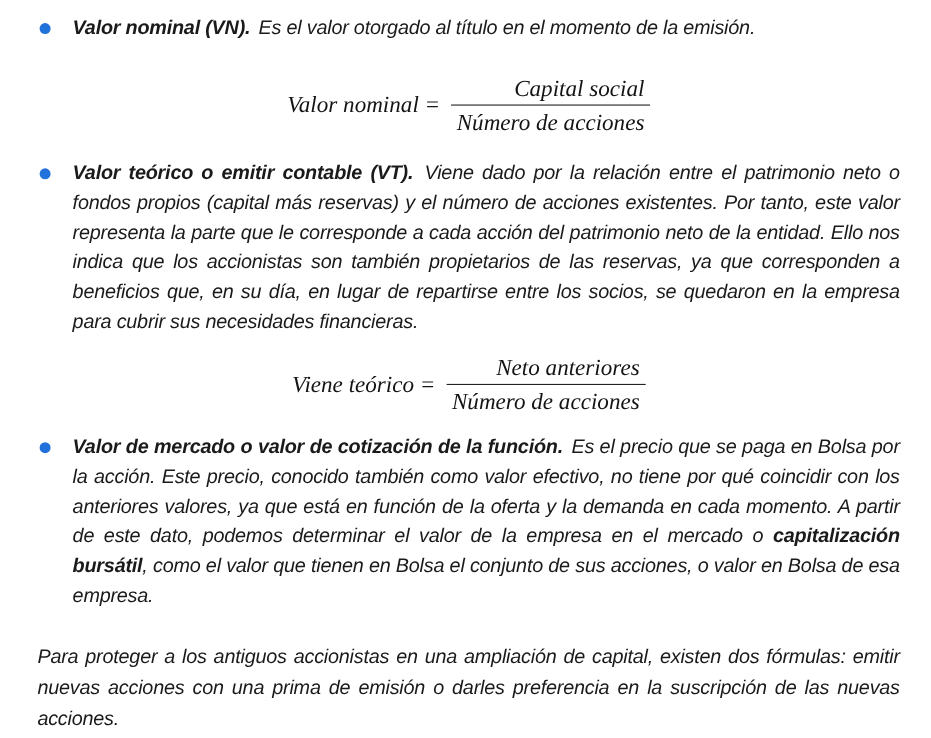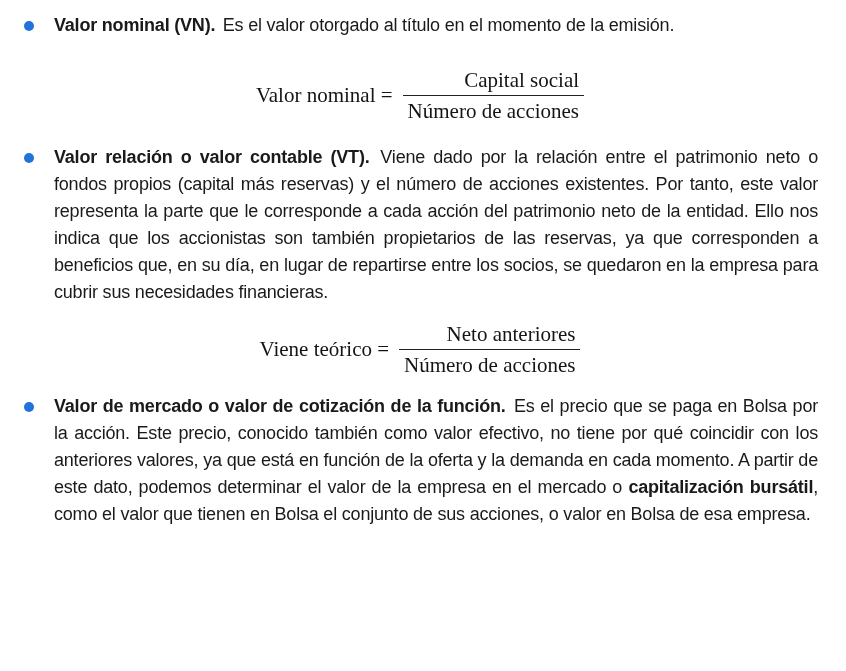--- a/index.html
+++ b/index.html
@@ -11,21 +11,22 @@
     width: 846px;
     height: 671px;
     overflow: hidden;
     font-family: "Liberation Sans", sans-serif;
     color: #1a1a1a;
   }
   .page {
     box-sizing: border-box;
     width: 846px;
     height: 486px;
-    padding: 12px 28px 0 22px;
+    padding: 12px 28px 0 34px;
+    font-style: italic;
   }
   
   .bullet-item {
     position: relative;
     padding-left: 32px;
     text-align: justify;
     font-size: 18px;
     line-height: 27px;
     letter-spacing: -0.2px;
     margin: 0;
@@ -98,33 +99,34 @@
   <div class="formula formula-nominal">
     <span class="lhs">Valor nominal =</span>
     <span class="frac">
       <span class="num">Capital social</span>
       <span class="den">Número de acciones</span>
     </span>
   </div>
 
   <div class="bullet-item">
     <span class="bullet-marker" style="background: rgb(34, 114, 219);"></span>
-    <span class="bullet-title">Valor relación o valor contable (VT).</span>
+    <span class="bullet-title">Valor teórico o emitir contable (VT).</span>
     <span>Viene dado por la relación entre el patrimonio neto o fondos propios (capital más reservas) y el número de acciones existentes. Por tanto, este valor representa la parte que le corresponde a cada acción del patrimonio neto de la entidad. Ello nos indica que los accionistas son también propietarios de las reservas, ya que corresponden a beneficios que, en su día, en lugar de repartirse entre los socios, se quedaron en la empresa para cubrir sus necesidades financieras.</span>
   </div>
 
   <div class="formula formula-teorico">
     <span class="lhs">Viene teórico =</span>
     <span class="frac">
       <span class="num">Neto anteriores</span>
       <span class="den">Número de acciones</span>
     </span>
   </div>
 
   <div class="bullet-item">
     <span class="bullet-marker" style="background: rgb(34, 114, 219);"></span>
     <span class="bullet-title">Valor de mercado o valor de cotización de la función.</span>
     <span>Es el precio que se paga en Bolsa por la acción. Este precio, conocido también como valor efectivo, no tiene por qué coincidir con los anteriores valores, ya que está en función de la oferta y la demanda en cada momento. A partir de este dato, podemos determinar el valor de la empresa en el mercado o</span>
     <span class="inline-bold">capitalización bursátil</span><span>, como el valor que tienen en Bolsa el conjunto de sus acciones, o valor en Bolsa de esa empresa.</span>
   </div>
 
+  <p class="closing-paragraph">Para proteger a los antiguos accionistas en una ampliación de capital, existen dos fórmulas: emitir nuevas acciones con una prima de emisión o darles preferencia en la suscripción de las nuevas acciones.</p>
 
 </div>
 
 </body></html>

